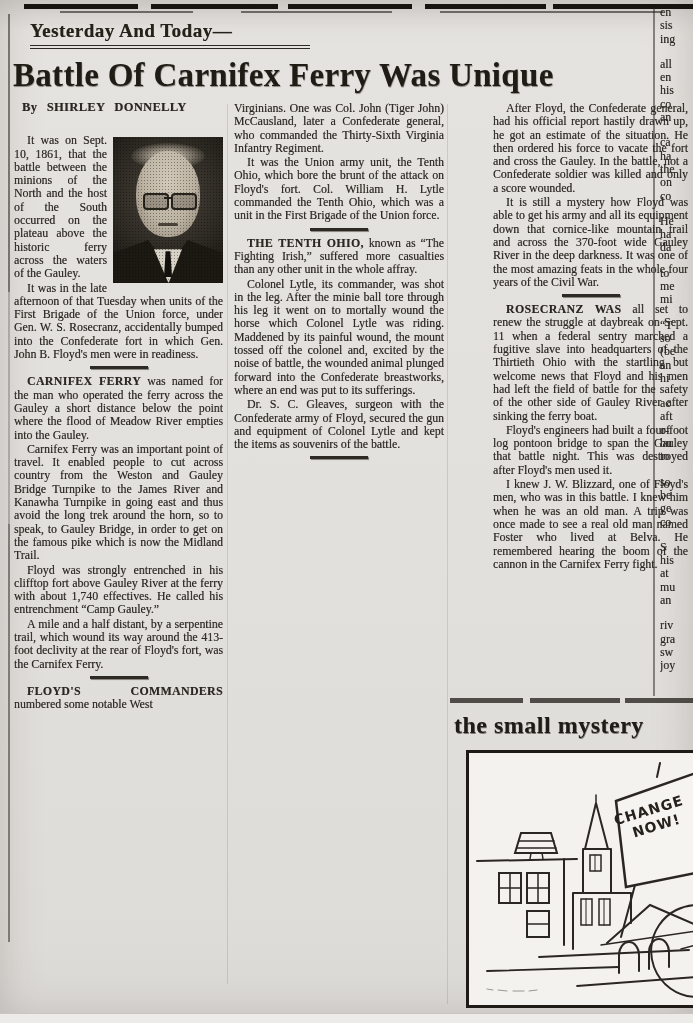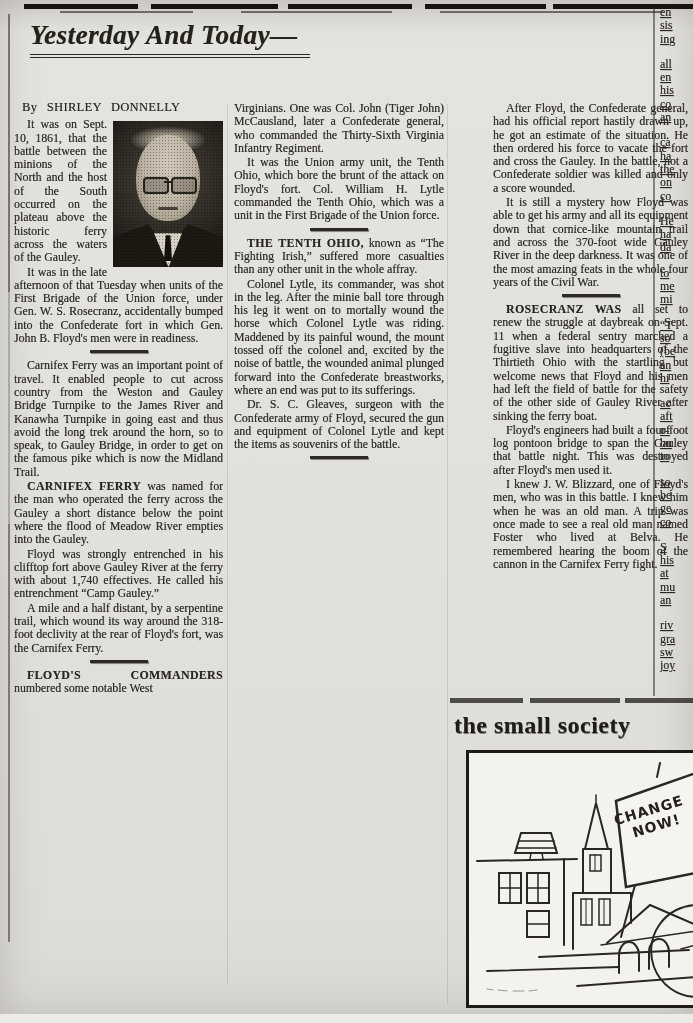--- a/index.html
+++ b/index.html
@@ -15,35 +15,35 @@
   .torn2{position:absolute;left:60px;right:30px;top:11px;height:2px;opacity:.55;
     background:linear-gradient(90deg,#17140f 0 22%,transparent 22% 30%,#17140f 30% 55%,transparent 55% 63%,#17140f 63% 100%);}
   .left-rule{position:absolute;left:8px;top:14px;width:2px;height:928px;
     background:linear-gradient(180deg,rgba(40,36,30,.55) 0 30%,rgba(40,36,30,.25) 30% 55%,rgba(40,36,30,.5) 55% 100%);}
   .col-rule{position:absolute;width:1px;background:rgba(45,40,34,.13);}
   .col-rule.a{left:227px;top:104px;height:880px;}
   .col-rule.b{left:447px;top:104px;height:900px;}
   .strip-rule{position:absolute;left:653px;top:8px;width:1.5px;height:688px;background:rgba(40,36,30,.5);}
 
   .kicker-wrap{position:absolute;left:30px;top:20px;width:280px;border-bottom:4px double #2d2a25;padding-bottom:3px;}
-  .kicker{font-style:italic;font-weight:bold;font-size:27px;letter-spacing:.5px;color:#242119;
+  .kicker{font-weight:bold;font-size:19px;letter-spacing:.5px;color:#242119;
     text-shadow:.4px .4px .5px rgba(40,36,28,.55);}
   .headline{position:absolute;left:13px;top:57px;width:676px;font-weight:bold;font-size:33px;
     letter-spacing:.3px;color:#1f1c16;white-space:nowrap;text-align:justify;text-align-last:justify;
     text-shadow:.5px .6px .7px rgba(35,30,24,.45);}
   .headline:after{content:"";display:inline-block;width:100%;}
 
   .col{position:absolute;overflow:hidden;font-size:11.8px;line-height:13.3px;text-align:justify;}
   .col1{left:14px;top:100px;width:209px;height:888px;}
   .col2{left:234px;top:102px;width:210px;height:912px;}
   .col3{left:456px;top:102px;width:195px;height:594px;margin-left:37px;}
   .col p{margin:0 0 1px 0;text-indent:13px;text-shadow:.35px .35px .45px rgba(55,48,40,.5);font-family:Liberation Serif, serif;}
   .col p.noindent{text-indent:0;}
   .lead{font-weight:bold;letter-spacing:.4px;}
-  .byline{font-weight:normal;font-size:12.4px;margin:1px 0 4px 8px;word-spacing:6px;letter-spacing:.4px;
+  .byline{font-weight:bold;font-size:12.4px;margin:1px 0 20px 8px;word-spacing:6px;letter-spacing:.4px;
     text-shadow:.4px .4px .5px rgba(45,40,32,.5);}
   .divider{width:58px;height:3px;background:#2d2a25;margin:5px auto 6px auto;box-shadow:.5px .5px .6px rgba(50,45,38,.5);}
 
   
   .photo{float:right;width:110px;height:146px;margin:3px 0 3px 6px;position:relative;overflow:hidden;
     background:radial-gradient(ellipse 70% 55% at 50% 40%,#4a443c 0,#332f28 60%,#211e19 100%);}
   .ph-face{position:absolute;left:23px;top:14px;width:64px;height:86px;border-radius:50% 50% 46% 46%;
     background:radial-gradient(ellipse at 50% 35%,#d2c9ba 0,#bdb3a3 55%,#8d8374 100%);}
   .ph-hair{position:absolute;left:18px;top:6px;width:74px;height:26px;border-radius:50%;
     background:radial-gradient(#b9b0a0 20%,rgba(60,54,46,.0) 75%);}
@@ -57,21 +57,21 @@
   .ph-shirt{position:absolute;left:41px;bottom:0;width:28px;height:34px;background:#d8d2c6;
     clip-path:polygon(0 0,100% 0,52% 100%);}
   .ph-tie{position:absolute;left:51px;bottom:6px;width:8px;height:26px;background:#14110d;
     clip-path:polygon(20% 0,80% 0,100% 100%,0 100%);}
   .ph-dots{position:absolute;inset:0;background-image:radial-gradient(rgba(15,12,8,.38) 22%,transparent 24%);
     background-size:3px 3px;mix-blend-mode:multiply;}
 
   
   .edge-strip{position:absolute;left:660px;top:6px;width:32px;font-size:11.8px;line-height:13.3px;
     color:#2b2824;text-shadow:.35px .35px .45px rgba(55,48,40,.5);}
-  .frag{height:13.3px;overflow:hidden;text-decoration:underline;}
+  .frag{height:13.3px;overflow:hidden;}
   .frag.gap{height:12px;}
 
   
   .comic{position:absolute;left:450px;top:698px;width:243px;height:325px;}
   .comic-rule{position:absolute;left:0;top:0;width:243px;height:5px;
     background:linear-gradient(90deg,#2b2723 0 30%,transparent 30% 33%,#2b2723 33% 70%,transparent 70% 72%,#2b2723 72% 100%);
     opacity:.8;}
   .comic-title{position:absolute;left:4px;top:14px;font-weight:bold;font-size:24px;letter-spacing:.5px;
     color:#1f1c17;text-shadow:.5px .5px .6px rgba(35,30,24,.5);}
   .panel{position:absolute;left:16px;top:52px;width:227px;height:252px;background:#f4f2ee;
@@ -93,42 +93,43 @@
   <div class="torn2"></div>
   <div class="left-rule"></div>
   <div class="col-rule a"></div>
   <div class="col-rule b"></div>
   <div class="strip-rule"></div>
 
   <div class="kicker-wrap">
     <span class="kicker">Yesterday And Today—</span>
   </div>
 
+  <div class="headline">Battle Of Carnifex Ferry Was Unique</div>
 
   <div class="col col1">
       <div class="byline">By SHIRLEY DONNELLY</div>
       <div class="photo">
         <div class="ph-hair"></div>
         <div class="ph-face"></div>
         <div class="ph-glass l"></div>
         <div class="ph-glass r"></div>
         <div class="ph-bridge"></div>
         <div class="ph-mouth"></div>
         <div class="ph-suit"></div>
         <div class="ph-shirt"></div>
         <div class="ph-tie"></div>
         <div class="ph-dots"></div>
       </div>
       <p>It was on Sept. 10, 1861, that the battle between the minions of the North and the host of the South occurred on the plateau above the historic ferry across the waters of the Gauley.</p>
       <p>It was in the late afternoon of that Tuesday when units of the First Brigade of the Union force, under Gen. W. S. Rosecranz, accidentally bumped into the Confederate fort in which Gen. John B. Floyd's men were in readiness.</p>
       <div class="divider"></div>
+      <p><span class="lead">CARNIFEX FERRY</span> was named for the man who operated the ferry across the Gauley a short distance below the point where the flood of Meadow River empties into the Gauley.</p>
       <p>Carnifex Ferry was an important point of travel. It enabled people to cut across country from the Weston and Gauley Bridge Turnpike to the James River and Kanawha Turnpike in going east and thus avoid the long trek around the horn, so to speak, to Gauley Bridge, in order to get on the famous pike which is now the Midland Trail.</p>
-      <p><span class="lead">CARNIFEX FERRY</span> was named for the man who operated the ferry across the Gauley a short distance below the point where the flood of Meadow River empties into the Gauley.</p>
       <p>Floyd was strongly entrenched in his clifftop fort above Gauley River at the ferry with about 1,740 effectives. He called his entrenchment “Camp Gauley.”</p>
-      <p>A mile and a half distant, by a serpentine trail, which wound its way around the 318-foot declivity at the rear of Floyd's fort, was the Carnifex Ferry.</p>
+      <p>A mile and a half distant, by a serpentine trail, which wound its way around the 413-foot declivity at the rear of Floyd's fort, was the Carnifex Ferry.</p>
       <div class="divider"></div>
       <p><span class="lead">FLOYD'S COMMANDERS</span> numbered some notable West</p>
     </div>
   <div class="col col2">
       <p class="noindent">Virginians. One was Col. John (Tiger John) McCausland, later a Confederate general, who commanded the Thirty-Sixth Virginia Infantry Regiment.</p>
       <p>It was the Union army unit, the Tenth Ohio, which bore the brunt of the attack on Floyd's fort. Col. William H. Lytle commanded the Tenth Ohio, which was a unit in the First Brigade of the Union force.</p>
       <div class="divider"></div>
       <p><span class="lead">THE TENTH OHIO,</span> known as “The Fighting Irish,” suffered more casualties than any other unit in the whole affray.</p>
       <p>Colonel Lytle, its commander, was shot in the leg. After the minie ball tore through his leg it went on to mortally wound the horse which Colonel Lytle was riding. Maddened by its painful wound, the mount tossed off the colonel and, excited by the noise of battle, the wounded animal plunged forward into the Confederate breastworks, where an end was put to its sufferings.</p>
       <p>Dr. S. C. Gleaves, surgeon with the Confederate army of Floyd, secured the gun and equipment of Colonel Lytle and kept the items as souvenirs of the battle.</p>
@@ -192,21 +193,21 @@
       <div class="frag">an</div>
       <div class="frag gap"></div>
       <div class="frag">riv</div>
       <div class="frag">gra</div>
       <div class="frag">sw</div>
       <div class="frag">joy</div>
     </div>
 
   <div class="comic">
     <div class="comic-rule"></div>
-    <div class="comic-title">the small society</div>
+    <div class="comic-title">the small mystery</div>
     <div class="panel">
       <svg width="227" height="246" viewBox="0 0 227 246" fill="none" stroke="#2a2622" stroke-width="2" stroke-linecap="round">
 
         <path d="M8 108 L108 106"></path>
         <path d="M95 106 L95 192"></path>
 
         <path d="M52 80 L82 80 L88 100 L46 100 Z"></path>
         <path d="M50 88 L85 88 M48 95 L87 95" stroke-width="1.5"></path>
         <path d="M62 100 L61 106 M73 100 L74 106" stroke-width="1.5"></path>
 

